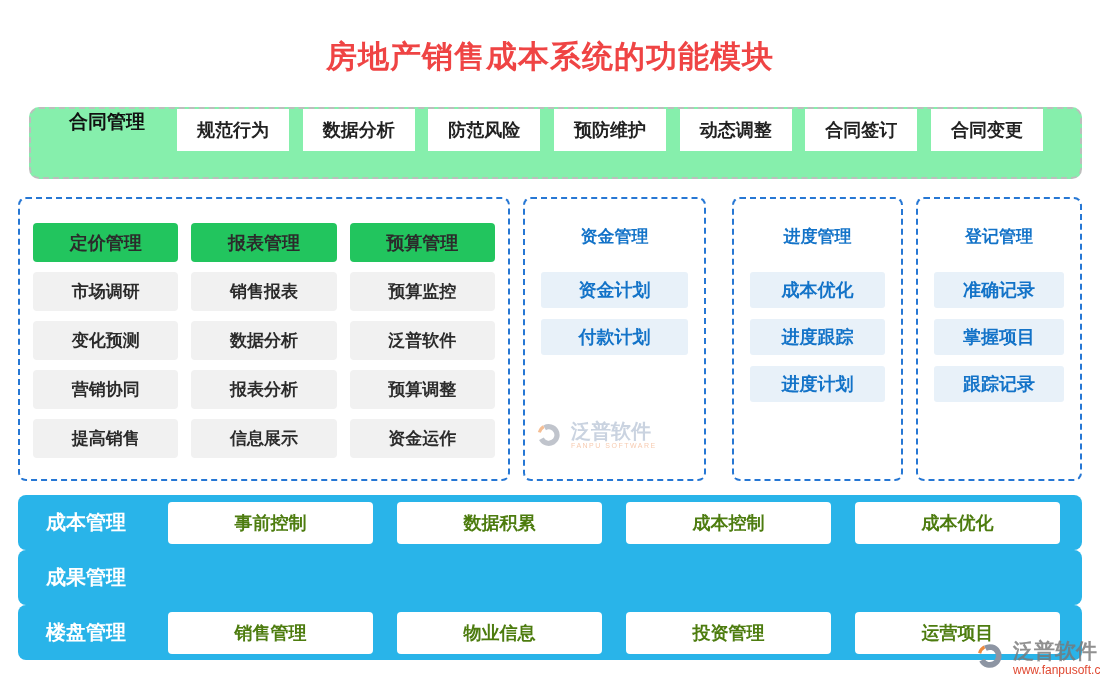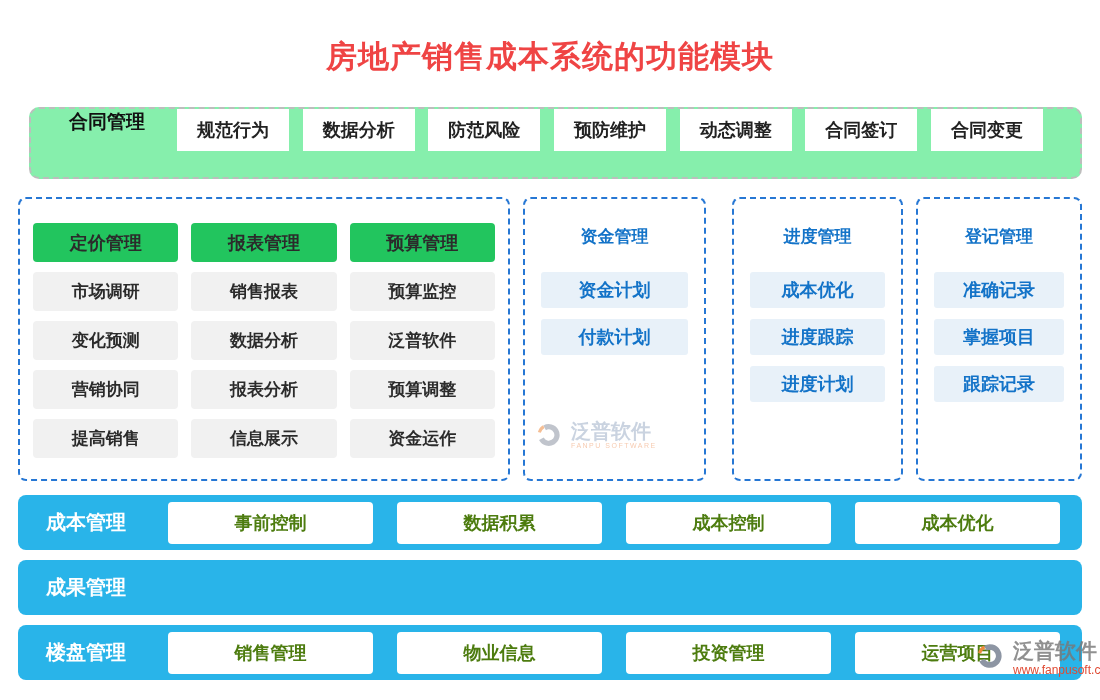--- a/index.html
+++ b/index.html
@@ -54,21 +54,21 @@
   .chip-blue {
     height:36px; margin:0 16px 11px; background:#e8f1f9; border-radius:3px;
     display:flex; align-items:center; justify-content:center;
     font-size:18px; font-weight:700; color:#1373c8; white-space:nowrap;
   }
 
   
   .bars { position:absolute; left:18px; right:18px; top:495px; }
   .bar {
     height:55px; background:#29b4e9; border-radius:8px;
-    display:flex; align-items:center; padding:0 22px 0 28px; margin-bottom:10px;
+    display:flex; align-items:center; padding:0 22px 0 28px; margin-bottom:0;
   }
   .bar-label { width:104px; font-size:20px; font-weight:700; color:#ffffff; white-space:nowrap; }
   .bar-items { flex:1; display:flex; gap:24px; margin-left:18px; }
   .chip-bar {
     flex:1; height:42px; background:#ffffff; border-radius:4px;
     display:flex; align-items:center; justify-content:center;
     font-size:18px; font-weight:700; color:#4d7c0f; white-space:nowrap;
   }
 
   

